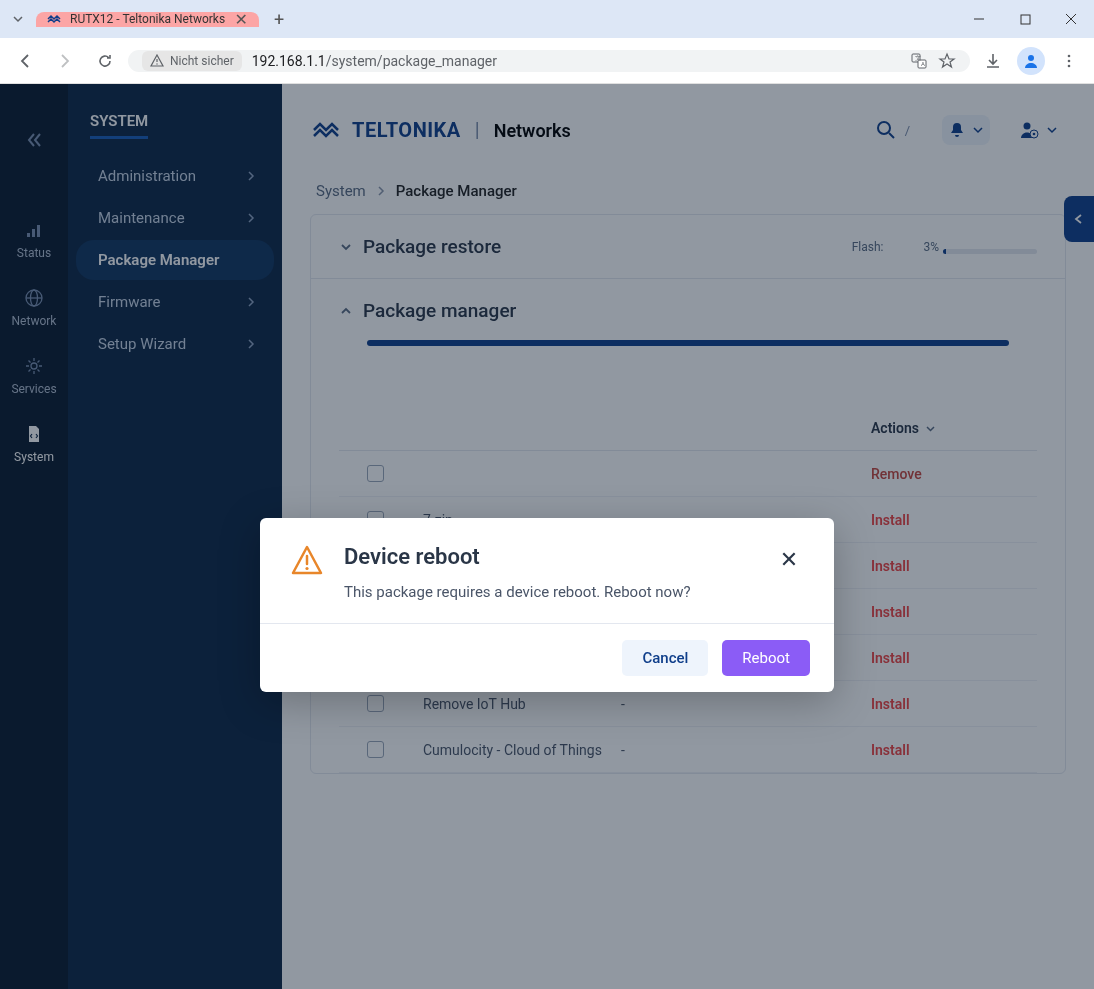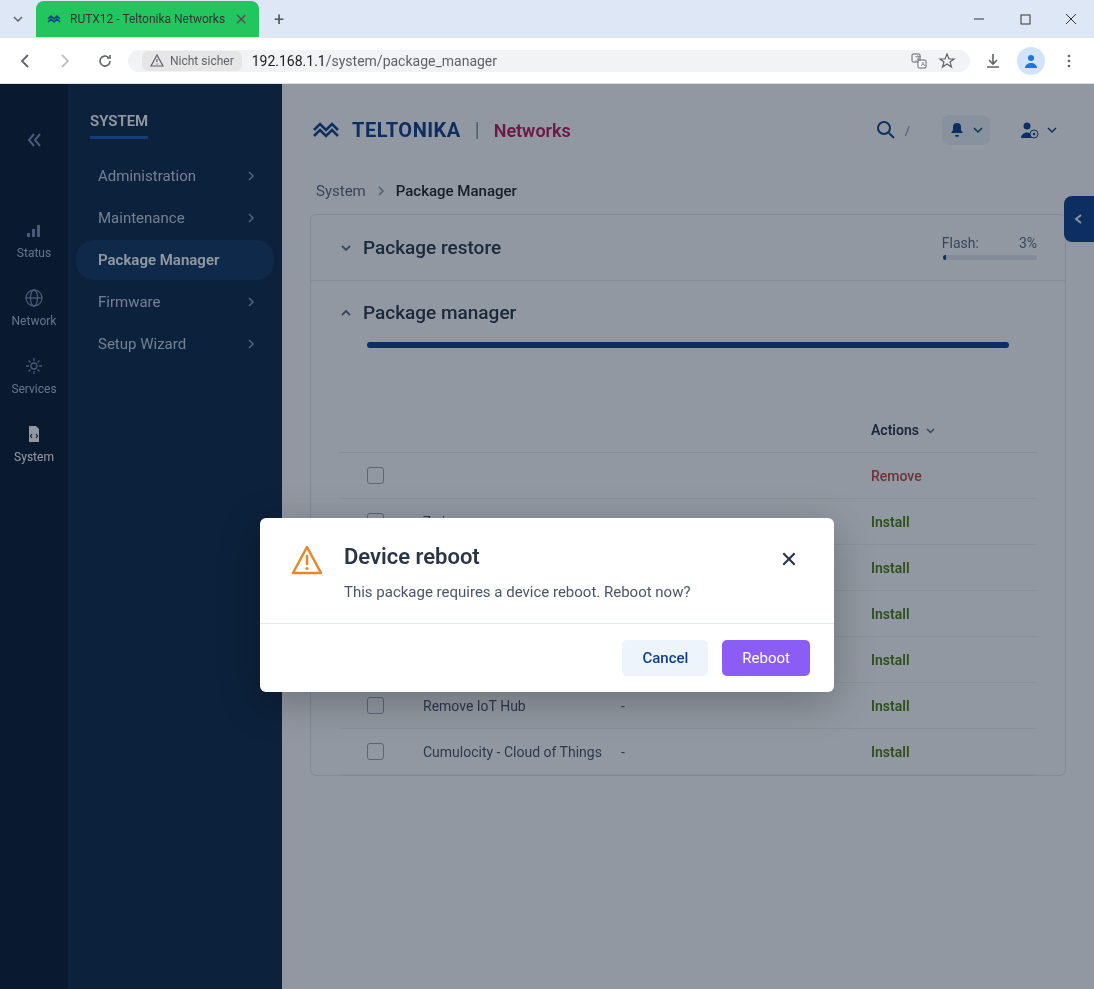--- a/index.html
+++ b/index.html
@@ -2,21 +2,21 @@
 <html><head>
 <meta charset="utf-8">
 <style>
 * { margin: 0; padding: 0; box-sizing: border-box; font-family: -apple-system, BlinkMacSystemFont, "Segoe UI", Roboto, sans-serif; }
 body { width: 1094px; height: 989px; overflow: hidden; background: #fff; }
 
 
 .browser-chrome { height: 84px; background: #dde7f6; display: flex; flex-direction: column; }
 .tab-bar { height: 38px; display: flex; align-items: center; padding-left: 6px; }
 .tab-dropdown { width: 24px; height: 24px; display: flex; align-items: center; justify-content: center; cursor: pointer; margin-right: 6px; }
-.tab { background: #22c55e; height: 36px; border-radius: 8px 8px 0 0; display: flex; align-items: center; padding: 0 10px; min-width: 220px; gap: 8px; }
+.tab { background: #fca5a5; height: 15px; border-radius: 8px 8px 0 0; display: flex; align-items: center; padding: 0 10px; min-width: 220px; gap: 8px; }
 .tab-favicon { width: 16px; height: 16px; }
 .tab-title { font-size: 12px; color: #333; flex: 1; }
 .tab-close { width: 16px; height: 16px; display: flex; align-items: center; justify-content: center; cursor: pointer; color: #555; }
 .new-tab { width: 28px; height: 28px; display: flex; align-items: center; justify-content: center; cursor: pointer; color: #555; font-size: 18px; margin-left: 6px;}
 .window-controls { margin-left: auto; display: flex; }
 .wc-btn { width: 46px; height: 32px; display: flex; align-items: center; justify-content: center; cursor: pointer; }
 .addr-bar { height: 46px; background: #fff; display: flex; align-items: center; padding: 0 8px; gap: 6px; border-bottom: 1px solid #e0e0e0; }
 .nav-btn { width: 34px; height: 34px; display: flex; align-items: center; justify-content: center; border-radius: 50%; cursor: pointer; color: #5f6368; }
 .nav-btn.disabled { opacity: 0.4; }
 .url-box { flex: 1; height: 22px; background: #f1f3f4; border-radius: 17px; display: flex; align-items: center; padding: 0 14px; gap: 10px; }
@@ -39,59 +39,59 @@
 .subnav-title span { border-bottom: 3px solid #1a5eb8; padding-bottom:6px;}
 .subnav-item { display: flex; align-items: center; justify-content: space-between; padding: 11px 18px 11px 22px; color: #c6d3e5; font-size: 15px; cursor: pointer; border-radius: 18px; margin: 2px 8px;}
 .subnav-item.active { background: #12355f; color: #fff; font-weight: 600; }
 
 .main { flex: 1; background: #fff; overflow: hidden; position: relative; }
 .topbar { height: 92px; display: flex; align-items: center; padding: 0 30px; }
 .brand { display: flex; align-items: center; gap: 10px; color: #0f3e8a; }
 .brand-logo { width: 30px; height: 30px; }
 .brand-name { font-size: 20px; font-weight: 700; letter-spacing: 0.5px; }
 .brand-sep { color: #7a8ba8; font-size: 20px; margin: 0 4px; }
-.brand-sub { font-size: 18px; font-weight: 600; color: #be185d; }
+.brand-sub { font-size: 18px; font-weight: 600; color: #000000; }
 .top-actions { margin-left: auto; display: flex; align-items: center; gap: 22px; }
 .search-btn { display: flex; align-items: center; gap: 8px; color: #0f3e8a; cursor: pointer; padding:6px 10px; border-radius:6px;}
 .search-btn kbd { font-size: 13px; color: #7a8ba8; }
 .notif-btn, .user-btn { display: flex; align-items: center; gap: 6px; cursor: pointer; color: #0f3e8a; padding:6px; border-radius:8px;}
 .notif-btn{ background:#eef4fc;}
 .red-dot { width:6px; height:6px; background:#d93025; border-radius:50%; position:relative; top:-6px; left:-4px;}
 
 .breadcrumb { padding: 6px 34px 14px; font-size: 15px; color: #5a6b82; display: flex; align-items: center; gap: 10px; }
 .breadcrumb .current { color: #222; font-weight: 500; }
 
 .side-tab { position: absolute; right: 0; top: 112px; width: 30px; height: 46px; background: #0f3e8a; border-radius: 8px 0 0 8px; display: flex; align-items: center; justify-content: center; cursor: pointer; color: #fff; }
 
 .panel { margin: 0 28px; border: 1px solid #e3e7ef; border-radius: 6px; padding: 0; background: #fff; }
 .section { padding: 20px 28px; border-bottom: 1px solid #e3e7ef; }
 .section:last-child { border-bottom: none; }
 .section-head { display: flex; align-items: center; gap: 10px; }
 .chev { color: #5a6b82; }
 .section-title { font-size: 19px; font-weight: 500; color: #2a3647; flex:1;}
-.flash-info { font-size: 14px; color: #5a6b82; display:flex; flex-direction:column; align-items:flex-end; gap:4px;}
+.flash-info { font-size: 12px; color: #5a6b82; display:flex; flex-direction:row; align-items:flex-end; gap:4px;}
 .flash-row{ display:flex; gap:40px;}
 .flash-bar { width: 94px; height: 5px; background: #e3e7ef; border-radius: 3px; overflow: hidden; }
 .flash-fill { height: 100%; background: #0f3e8a; width: 3%; }
 .pkg-progress { margin: 18px 28px 0; height: 6px; background: #e3e7ef; border-radius: 3px; overflow:hidden;}
 .pkg-progress-fill{ height:100%; background:#0f3e8a; width:100%;}
 
 .table { margin-top: 60px; }
 .thead { display: flex; padding: 14px 28px; border-bottom: 1px solid #e3e7ef; font-size: 14px; font-weight: 600; color: #2a3647; }
 .thead .c-chk { width: 56px; }
 .thead .c-name { flex: 1; }
 .thead .c-ver { width: 250px; }
 .thead .c-act { width: 138px; display:flex; align-items:center; gap:6px;margin-left:41px;}
 .trow { display: flex; align-items: center; padding: 14px 28px; border-bottom: 1px solid #eef1f6; font-size: 14px; color: #4a5568; }
 .trow .c-chk { width: 56px; }
 .trow .c-name { flex: 1; }
 .trow .c-ver { width: 250px; }
 .trow .c-act { width: 138px; }
 .checkbox { width: 17px; height: 17px; border: 1.5px solid #9aa6b8; border-radius: 3px; cursor: pointer; }
-.act-install { color: #4d7c0f; font-weight: 600; cursor: pointer; margin-top: 16px; }
+.act-install { color: #ef4444; font-weight: 600; cursor: pointer; margin-top: 16px; }
 .act-remove { color: #c5453e; font-weight: 500; cursor: pointer; }
 
 
 .overlay { position: absolute; inset: 0; top:0; background: rgba(10, 26, 46, 0.45); display: flex; align-items: flex-start; justify-content: flex-start; }
 .modal { position:absolute; left:260px; top:434px; width: 574px; background: #fff; border-radius: 6px; box-shadow: 0 10px 40px rgba(0,0,0,0.25); }
 .modal-body { padding: 26px 30px 22px; display: flex; gap: 20px; border-bottom: 1px solid #e3e7ef; }
 .modal-icon { flex-shrink: 0; }
 .modal-content { flex: 1; }
 .modal-title { font-size: 22px; font-weight: 600; color: #2a3647; margin-bottom: 14px; }
 .modal-text { font-size: 15px; color: #4a5568; }

